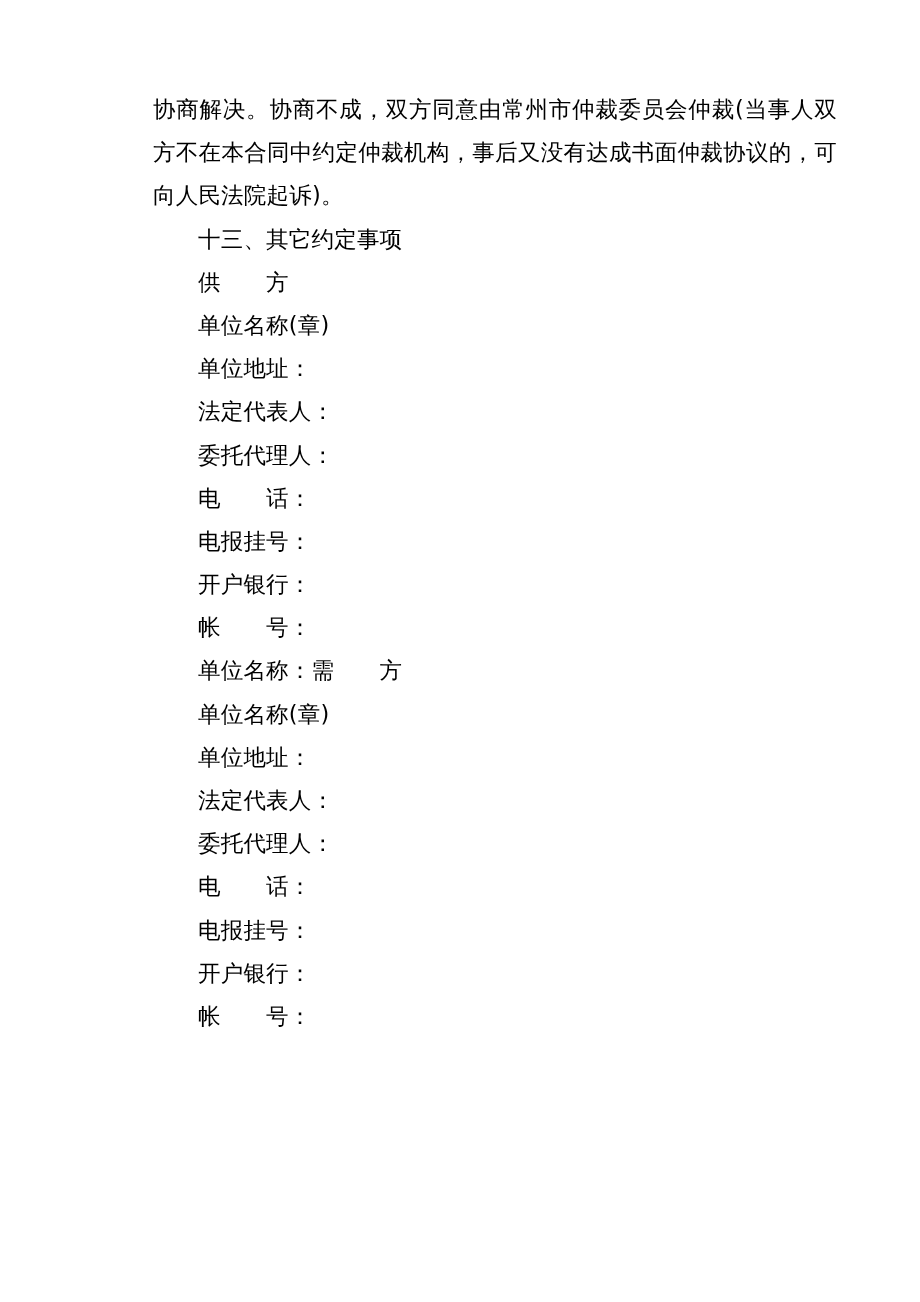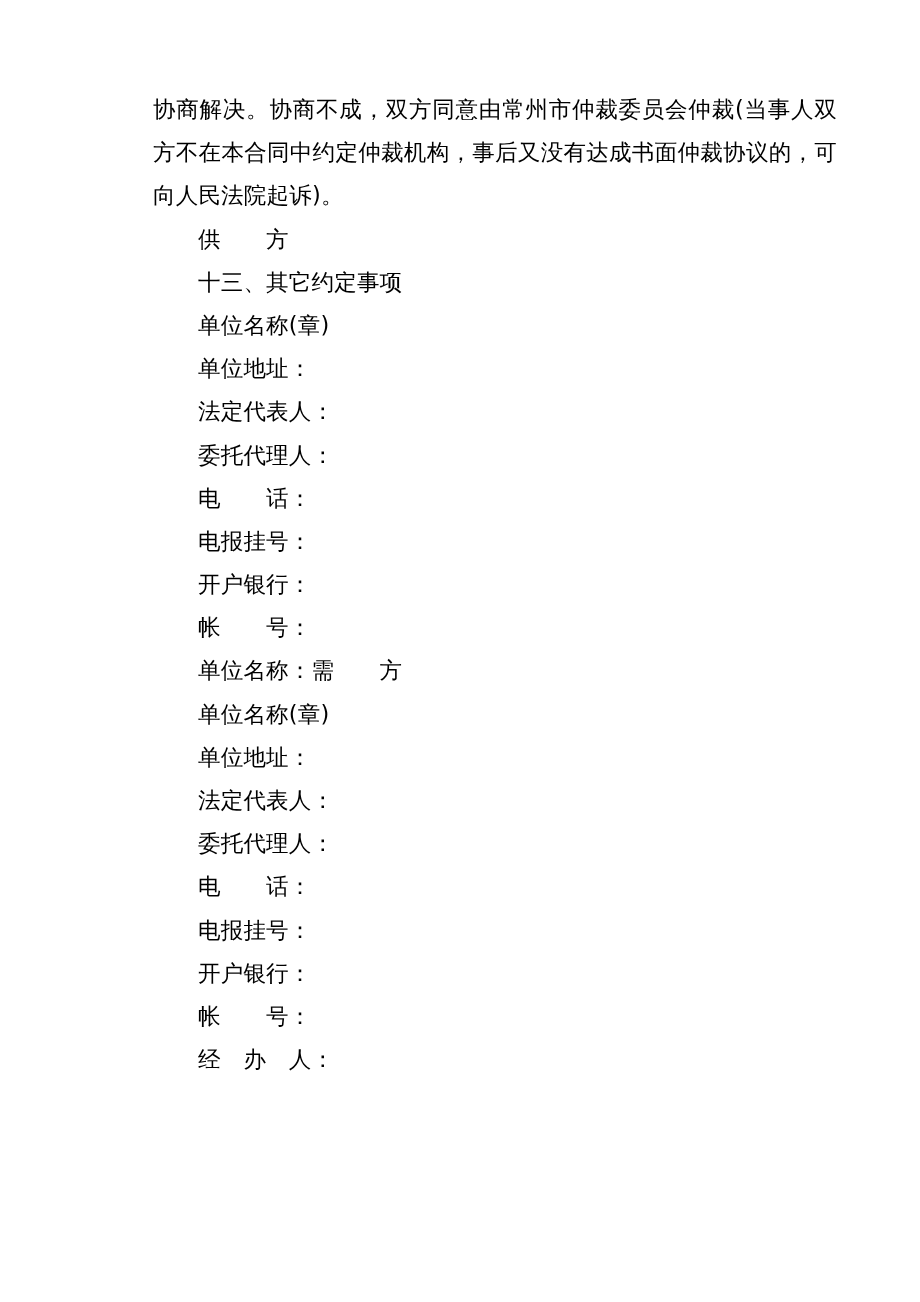--- a/index.html
+++ b/index.html
@@ -42,35 +42,34 @@
     white-space: pre-wrap;
   }
 </style>
 </head>
 <body>
 
 <div class="page">
   <div class="doc-body">
 
     <p class="para-justify line">协商解决。协商不成，双方同意由常州市仲裁委员会仲裁(当事人双方不在本合同中约定仲裁机构，事后又没有达成书面仲裁协议的，可向人民法院起诉)。</p>
+    <p class="para-indent line">十三、其它约定事项</p>
     <p class="para-indent line">供　　方</p>
-    <p class="para-indent line">十三、其它约定事项</p>
     <p class="para-indent line">单位名称(章)</p>
     <p class="para-indent line">单位地址：</p>
     <p class="para-indent line">法定代表人：</p>
     <p class="para-indent line">委托代理人：</p>
     <p class="para-indent line">电　　话：</p>
     <p class="para-indent line">电报挂号：</p>
     <p class="para-indent line">开户银行：</p>
     <p class="para-indent line">帐　　号：</p>
     <p class="para-indent line">单位名称：需　　方</p>
     <p class="para-indent line">单位名称(章)</p>
     <p class="para-indent line">单位地址：</p>
     <p class="para-indent line">法定代表人：</p>
     <p class="para-indent line">委托代理人：</p>
     <p class="para-indent line">电　　话：</p>
     <p class="para-indent line">电报挂号：</p>
     <p class="para-indent line">开户银行：</p>
     <p class="para-indent line">帐　　号：</p>
-    <p class="para-indent line">经　办　人：</p>
 
   </div>
 </div>
 
 </body></html>

